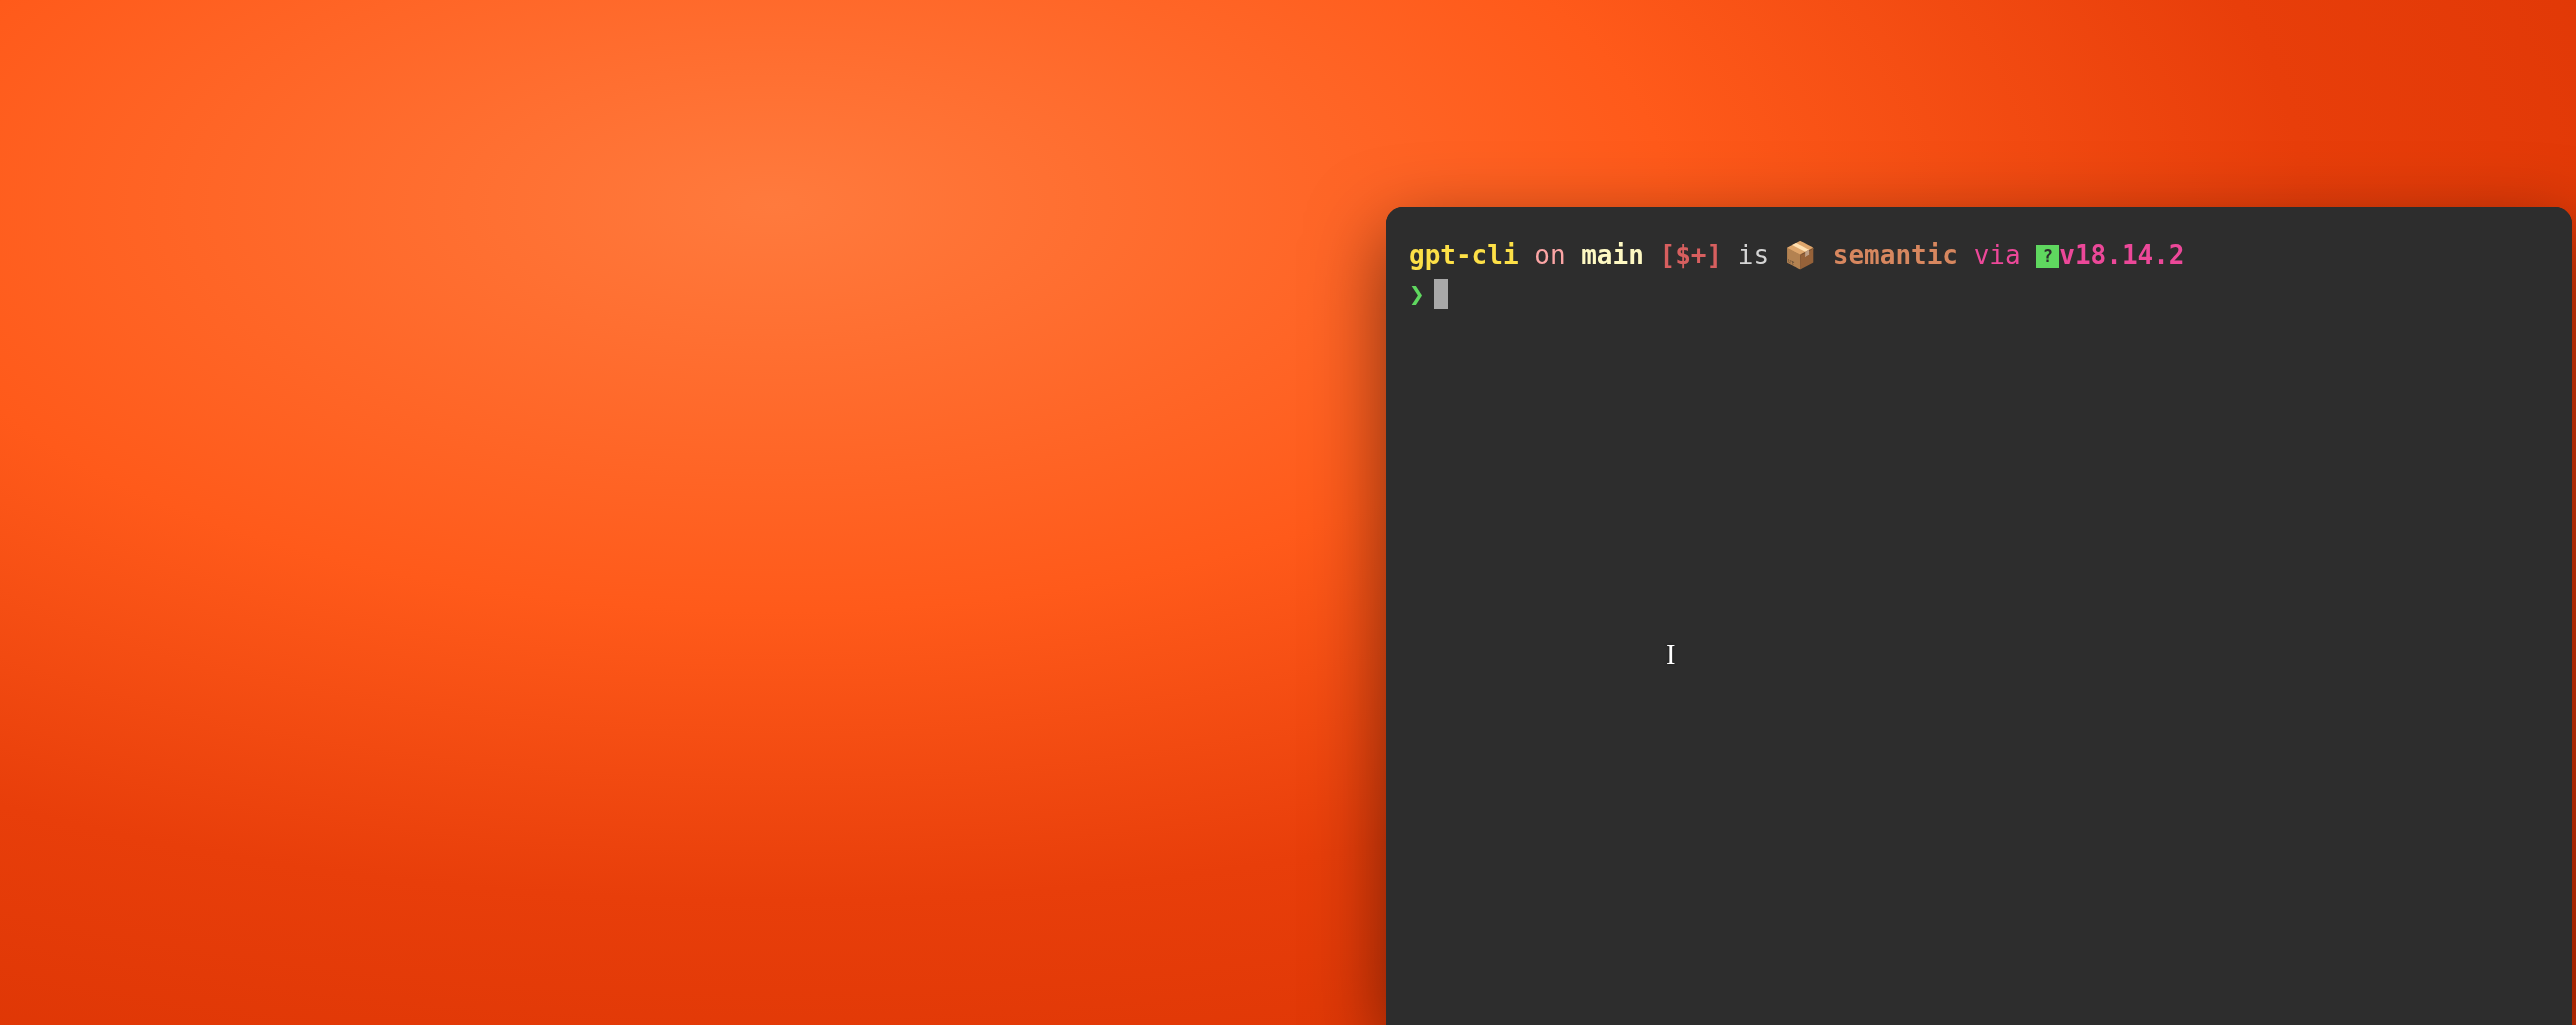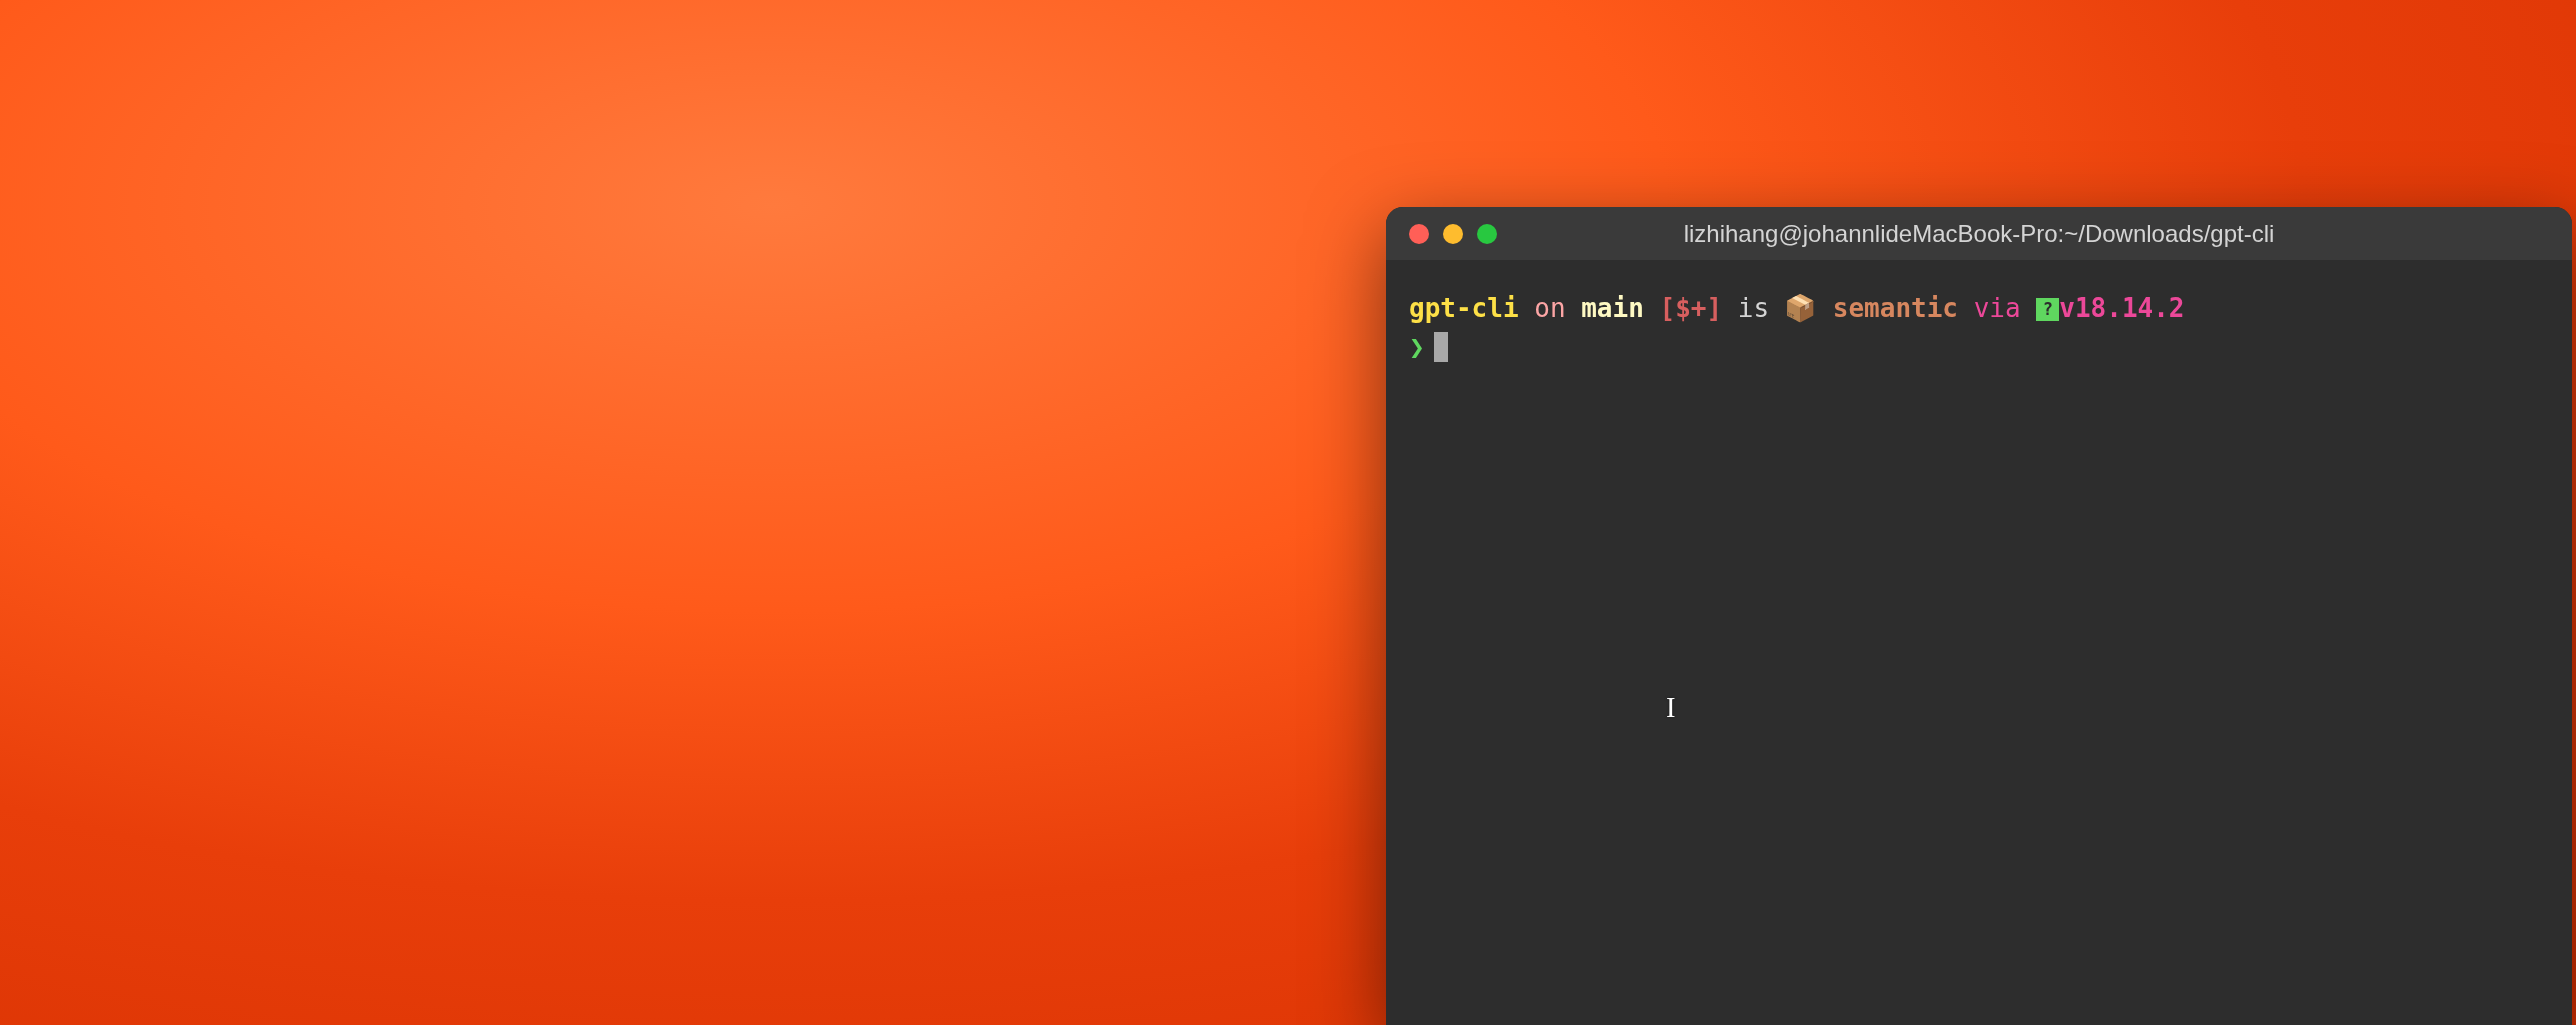--- a/index.html
+++ b/index.html
@@ -184,28 +184,20 @@
       pointer-events: none;
       text-shadow: 0 0 2.8px rgba(0,0,0,0.5);
     }
   </style>
 </head>
 <body>
 
 <div class="desktop-background"></div>
 
 <div class="terminal-window">
-  <div class="titlebar">
-    <div class="traffic-lights">
-      <div class="traffic-light red"></div>
-      <div class="traffic-light yellow"></div>
-      <div class="traffic-light green"></div>
-    </div>
-    <div class="window-title">lizhihang@johannlideMacBook-Pro:~/Downloads/gpt-cli</div>
-  </div>
 
   <div class="terminal-body">
     <div class="prompt-line">
       <span class="prompt-dir">gpt-cli</span>
       <span class="prompt-on"> <span>on</span> </span>
       <span class="branch-icon"></span>
       <span class="prompt-branch"> <span>main</span> </span>
       <span class="prompt-status">[$+]</span>
       <span class="prompt-is"> <span>is</span> </span>
       <span class="package-icon">📦</span>

